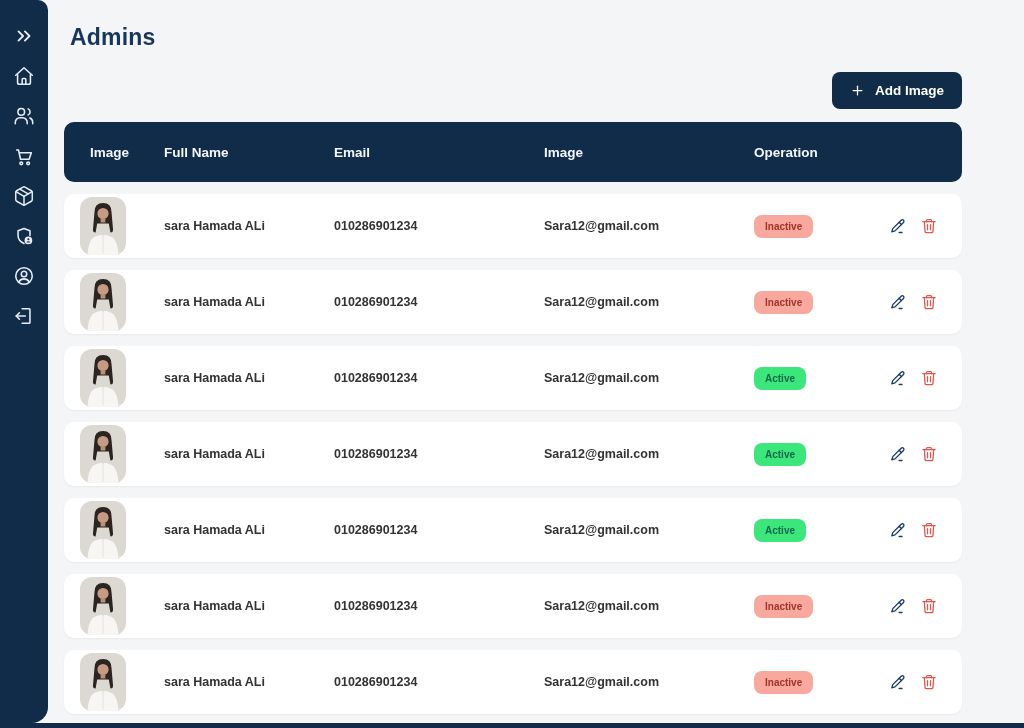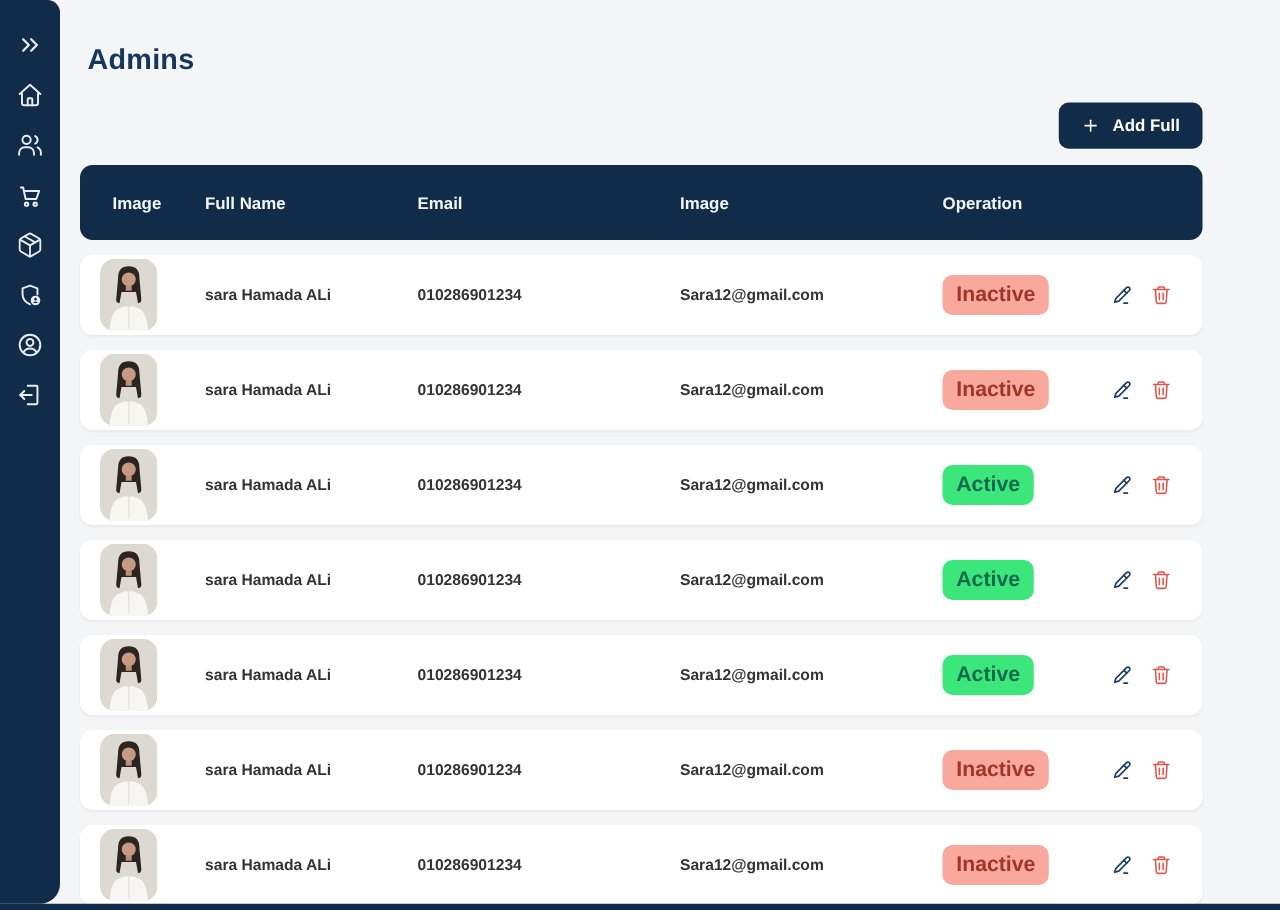--- a/index.html
+++ b/index.html
@@ -31,21 +31,21 @@
   }
   .side-icon {
     width: 22px; height: 22px;
     display: flex; align-items: center; justify-content: center;
     cursor: pointer; flex: 0 0 auto;
   }
   .side-icon svg { width: 22px; height: 22px; }
 
   
   .main {
-    position: absolute; left: 48px; top: 10px; right: 0;
+    position: absolute; left: 48px; top: 0; right: 0;
     padding: 24px 62px 0 16px;
   }
   .page-title {
     font-size: 23px; font-weight: 700; color: #16365B;
     margin: 0 0 0 6px; letter-spacing: .2px;
   }
   .toolbar { display: flex; justify-content: flex-end; margin-top: 21px; }
   .add-btn {
     display: inline-flex; align-items: center; gap: 10px;
     background: #112C48; color: #FFFFFF;
@@ -77,21 +77,21 @@
   .cell { text-align: left; font-size: 12.5px; font-weight: 600; color: #333333; }
   .cell-image { text-align: left; padding-left: 16px; }
   .avatar {
     width: 46px; height: 58px; border-radius: 12px;
     overflow: hidden; display: inline-block; vertical-align: middle;
   }
   .avatar svg { display: block; width: 46px; height: 58px; }
 
   .badge {
     display: inline-block; padding: 6px 11px;
-    border-radius: 8px; font-size: 17px; font-weight: 700;
+    border-radius: 8px; font-size: 10px; font-weight: 700;
   }
   .badge.active   { background: #3BE77B; color: #116A4E; }
   .badge.inactive { background: #F8A89D; color: #A13529; }
 
   .ops { display: flex; justify-content: center; align-items: center; gap: 13px; }
   .icon-btn { width: 18px; height: 18px; cursor: pointer; display: inline-flex; }
   .icon-btn svg { width: 18px; height: 18px; }
   .edit { color: #1B3E63; }
   .del  { color: #E2574C; }
 </style>
@@ -163,21 +163,21 @@
   <h1 class="page-title">Admins</h1>
 
   <div class="toolbar">
     <button class="add-btn">
       <span class="icon-wrap" style="display:inline-flex">
         <svg viewBox="0 0 24 24" fill="none" stroke="#FFFFFF" stroke-width="2" stroke-linecap="round">
             <path d="M12 5v14"></path>
             <path d="M5 12h14"></path>
           </svg>
       </span>
-      <span>Add Full</span>
+      <span>Add Image</span>
     </button>
   </div>
 
   <div class="table-header grid-cols">
     <div class="th th-image">Image</div>
     <div class="th">Full Name</div>
     <div class="th">Email</div>
     <div class="th">Image</div>
     <div class="th">Operation</div>
   </div>

